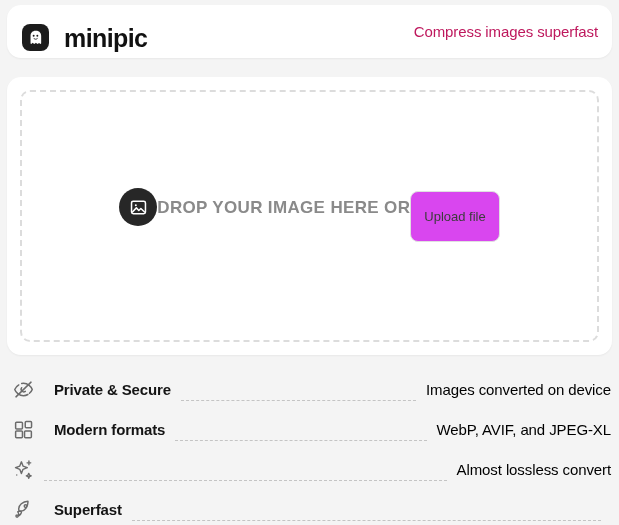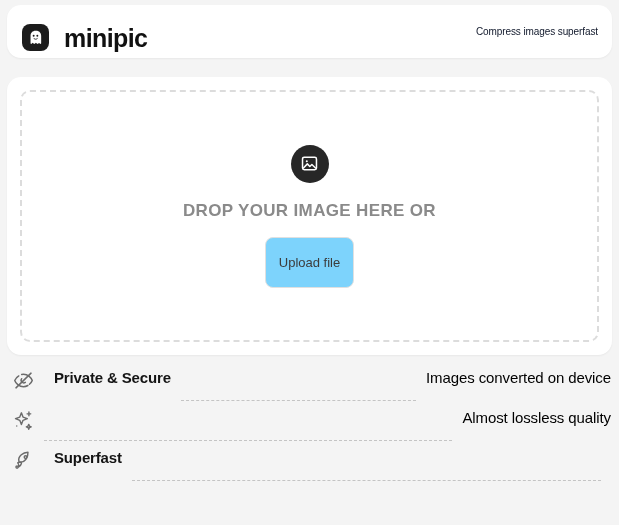--- a/index.html
+++ b/index.html
@@ -54,22 +54,22 @@
     flex: none;
   }
   .brand-name {
     font-size: 25px;
     font-weight: 700;
     color: #111111;
     letter-spacing: -0.6px;
     line-height: 1;
   }
   .tagline {
-    font-size: 10px;
-    color: #0f172a;
+    font-size: 15px;
+    color: #be185d;
     letter-spacing: -0.1px;
     padding-right: 4px;
   }
 
   
   .drop-card {
     margin-top: 19px;
     height: 278px;
     background: #ffffff;
     border-radius: 14px;
@@ -77,21 +77,20 @@
     padding: 13px;
     box-sizing: border-box;
   }
   .dropzone {
     width: 100%;
     height: 100%;
     box-sizing: border-box;
     border: 2px dashed #dcdcdc;
     border-radius: 10px;
     display: flex;
-    flex-direction: column;
     align-items: center;
     justify-content: center;
   }
   .drop-icon {
     width: 38px;
     height: 38px;
     border-radius: 50%;
     background: #272727;
     display: flex;
     align-items: center;
@@ -104,37 +103,37 @@
     font-weight: 600;
     color: #8a8a8a;
     letter-spacing: 0.35px;
     margin-bottom: 16px;
     white-space: nowrap;
   }
   .upload-btn {
     font-family: "Liberation Sans", sans-serif;
     font-size: 13px;
     color: #3c3c3c;
-    background: #7dd3fc;
+    background: #d946ef;
     border: 1px solid #e0e0e0;
     border-radius: 8px;
     padding: 18px 13px;
     cursor: pointer;
     line-height: 1;
     text-align: center;
   }
 
   
   .features {
     margin-top: 14px;
     padding: 0 1px;
   }
   .feature-row {
     display: flex;
-    align-items: flex-start;
+    align-items: center;
     height: 40px;
   }
   .feature-icon {
     width: 22px;
     height: 22px;
     flex: none;
     display: flex;
     align-items: center;
     justify-content: center;
     color: #6b6b6b;
@@ -213,32 +212,45 @@
           <path d="M6.6 6.8C4.1 8.3 2.5 10.6 2 12c1 2.9 5 7.1 10 7.1 1.9 0 3.6-.6 5-1.4"></path>
           <path d="M9.9 9.9a3 3 0 0 0 4.2 4.2"></path>
           <line x1="3.4" y1="20.4" x2="20.6" y2="3.6"></line>
         </svg>
       </span>
       <span class="feature-label">Private &amp; Secure</span>
       <span class="feature-dots"></span>
       <span class="feature-value">Images converted on device</span>
     </div>
 
+    <div class="feature-row">
+      <span class="feature-icon">
+        <svg width="21" height="21" viewBox="0 0 24 24" fill="none" stroke="currentColor" stroke-width="1.7" stroke-linejoin="round">
+          <rect x="14" y="2.8" width="7.2" height="7.2" rx="1.1"></rect>
+          <rect x="3" y="3.6" width="7.8" height="7.8" rx="1.1"></rect>
+          <rect x="3" y="13.6" width="7.8" height="7.8" rx="1.1"></rect>
+          <rect x="13.2" y="13.6" width="7.8" height="7.8" rx="1.1"></rect>
+        </svg>
+      </span>
+      <span class="feature-label">Modern formats</span>
+      <span class="feature-dots"></span>
+      <span class="feature-value">WebP, AVIF, and JPEG-XL</span>
+    </div>
 
     <div class="feature-row">
       <span class="feature-icon">
         <svg width="21" height="21" viewBox="0 0 24 24" fill="none" stroke="currentColor" stroke-width="1.6" stroke-linecap="round" stroke-linejoin="round">
           <path d="M9.6 3.2l1.85 4.9 4.9 1.85-4.9 1.85-1.85 4.9-1.85-4.9-4.9-1.85 4.9-1.85z"></path>
           <path d="M18.2 2.3v4.2M16.1 4.4h4.2"></path>
           <path d="M18 16.4l.8 2 2 .8-2 .8-.8 2-.8-2-2-.8 2-.8z"></path>
           <path d="M4.3 18.2v.01"></path>
         </svg>
       </span>
       <span class="feature-dots"></span>
-      <span class="feature-value">Almost lossless quality</span>
+      <span class="feature-value">Almost lossless convert</span>
     </div>
 
     <div class="feature-row">
       <span class="feature-icon">
         <svg width="21" height="21" viewBox="0 0 24 24" fill="none" stroke="currentColor" stroke-width="1.65" stroke-linecap="round" stroke-linejoin="round">
           <path d="M6.9 13.2c-.9-2.6.2-5.6 2.6-7.7 2-1.8 4.7-2.8 7.6-2.9.2 2.9-.6 5.7-2.3 7.9-1.9 2.5-4.8 3.9-7.4 3.4z"></path>
           <path d="M9.6 15.4c-.4 1.5-1.5 3-3.1 4 .4-1.9 0-3.6-1.1-4.8 1.4-.8 3-1 4.2-.5"></path>
           <circle cx="14.4" cy="8.1" r="1.6"></circle>
           <circle cx="4.6" cy="19.5" r="1.25"></circle>
         </svg>

